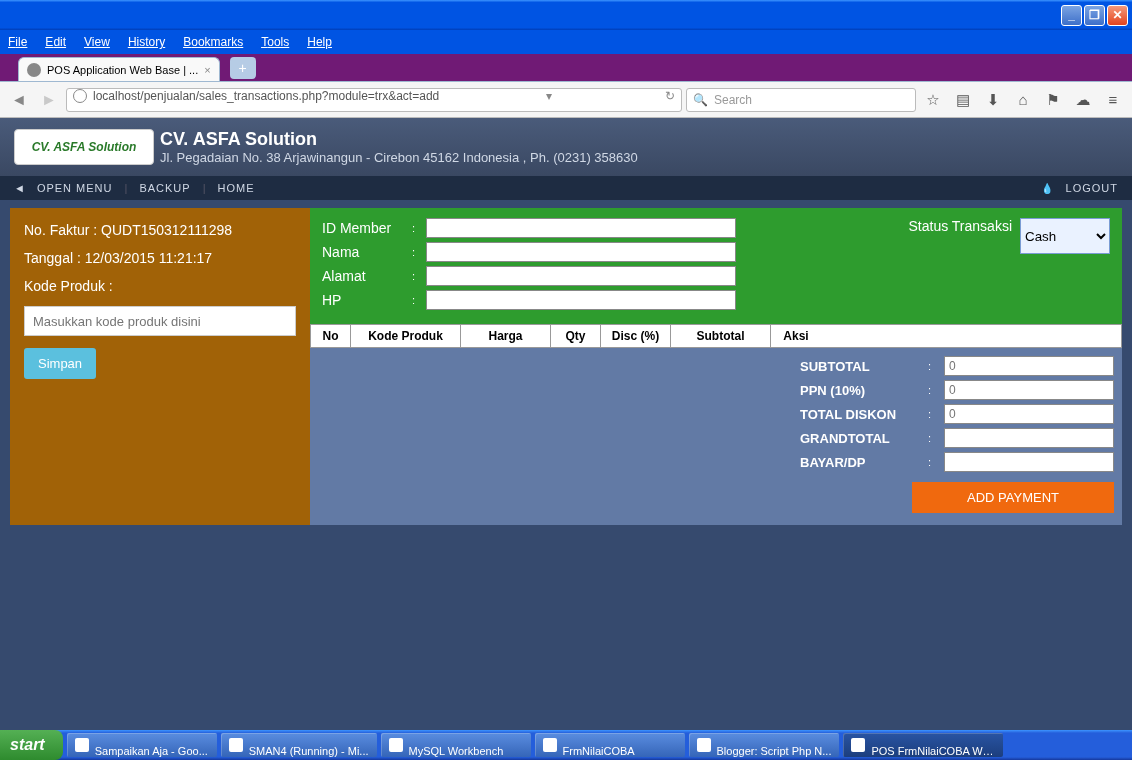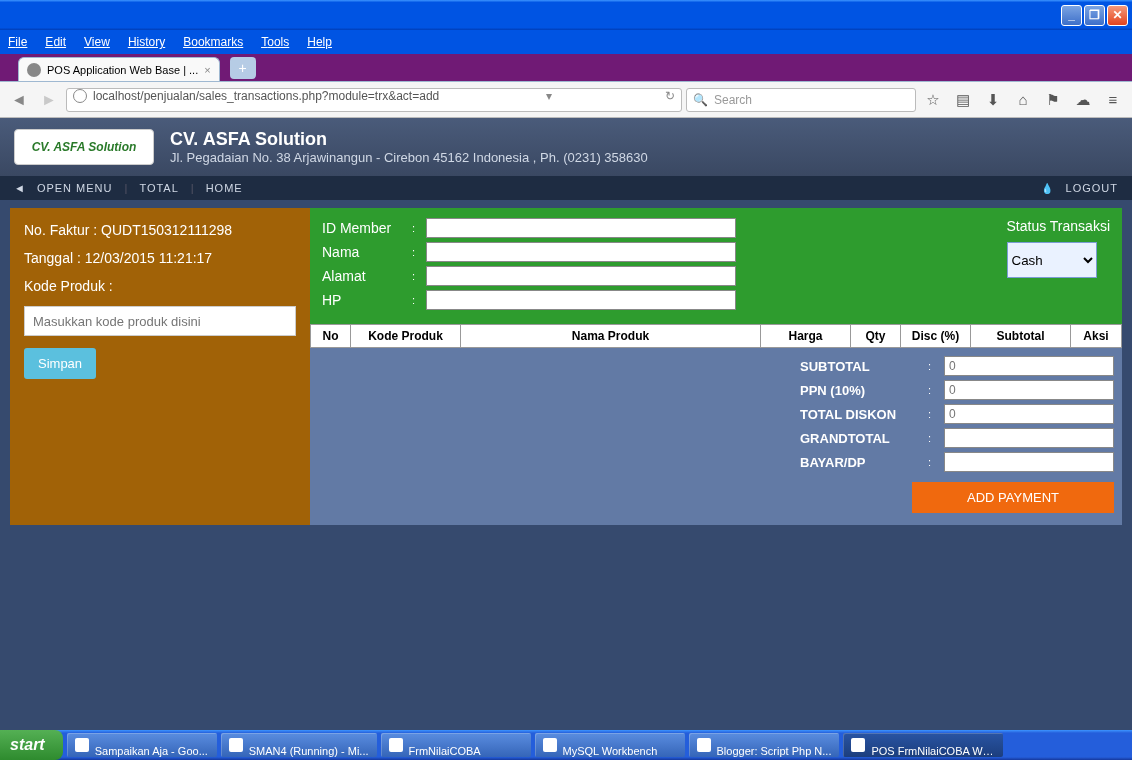--- a/index.html
+++ b/index.html
@@ -29,21 +29,21 @@
 .urlbar-row { height: 36px; background: #f5f5f5; display: flex; align-items: center; padding: 0 6px; gap: 4px; border-bottom: 1px solid #bbb; }
 .nav-btn { width: 26px; height: 26px; display: flex; align-items: center; justify-content: center; color: #888; font-size: 16px; cursor: pointer; border-radius: 3px; }
 .urlbar { flex: 1; height: 24px; border: 1px solid #bbb; border-radius: 3px; background: #fff; display: flex; padding: 0 6px; font-size: 12px; color: #555; gap: 6px; }
 .urlbar .globe { width: 14px; height: 14px; border: 1px solid #888; border-radius: 50%; }
 .urlbar .reload { margin-left: auto; color: #888; cursor: pointer; }
 .searchbar { width: 230px; height: 24px; border: 1px solid #bbb; border-radius: 3px; background: #fff; display: flex; align-items: center; padding: 0 6px; color: #999; font-size: 12px; gap: 6px; }
 .tool-icon { width: 26px; height: 26px; display: flex; align-items: center; justify-content: center; color: #555; font-size: 15px; cursor: pointer; }
 
 
 .page { background: #364a6e; height: 620px; overflow: hidden; }
-.header-band { background: linear-gradient(to bottom,#4a5b7a,#3a4862); height: 58px; display: flex; align-items: center; padding: 0 14px; gap: 16px; }
+.header-band { background: linear-gradient(to bottom,#4a5b7a,#3a4862); height: 58px; display: flex; align-items: center; padding: 0 14px; gap: 6px; }
 .logo { width: 140px; height: 36px; background: #fff; border-radius: 4px; display: flex; align-items: center; justify-content: center; color: #2a7a2a; font-style: italic; font-weight: bold; font-size: 12px; border:1px solid #ccc; }
 .company h1 { color: #fff; font-size: 18px; font-weight: bold; }
 .company p { color: #d0d8e5; font-size: 13px; }
 
 .navband { background: #1e2c42; height: 24px; display: flex; align-items: center; padding: 0 14px; gap: 12px; color: #d0d8e5; font-size: 11px; }
 .navband .navlink { cursor: pointer; letter-spacing: 1px; }
 .navband .sep { color: #556; }
 .navband .spacer { flex: 1; }
 .navband .drop { font-size: 10px; }
 
@@ -53,21 +53,21 @@
 .leftpanel input.kode { width: 100%; height: 30px; border: 1px solid #ccc; padding: 0 8px; font-size: 13px; color: #888; }
 .btn-simpan { background: #5bc0de; color: #fff; border: none; padding: 8px 14px; border-radius: 3px; font-size: 13px; cursor: pointer; margin-top: 12px; }
 
 .rightpanel { flex: 1; }
 .greenbox { background: #2e9c2e; padding: 10px 12px; display: flex; gap: 20px; }
 .member-form { flex: 1; }
 .member-form .frow { display: flex; align-items: center; margin-bottom: 4px; }
 .member-form label { width: 90px; color: #fff; font-size: 14px; }
 .member-form .colon { color: #fff; width: 14px; }
 .member-form input { flex: 1; max-width: 310px; height: 20px; border: 1px solid #888; padding: 0 4px; }
-.status-box { display: flex; align-items: flex-start; gap: 8px; flex-direction: column; }
+.status-box { display: flex; align-items: flex-start; gap: 8px; }
 .status-box label { color: #fff; font-size: 14px; }
 .status-box select { width: 90px; height: 36px; border: 1px solid #7a9cd4; background: #eaf2ff; }
 
 .grid-header { display: flex; background: #fff; border: 1px solid #999; font-size: 12px; font-weight: bold; }
 .grid-header div { padding: 4px 6px; border-right: 1px solid #999; text-align: center; }
 .col-no { width: 40px; } .col-kode { width: 110px; } .col-nama { flex: 1; } .col-harga { width: 90px; } .col-qty { width: 50px; } .col-disc { width: 70px; } .col-sub { width: 100px; } .col-aksi { width: 50px; border-right: none !important; }
 
 .totals { background: #627aa5; padding: 6px 0 10px; }
 .totals .trow { display: flex; align-items: center; justify-content: flex-end; padding: 2px 8px 2px 0; gap: 8px; }
 .totals .tlabel { color: #fff; font-weight: bold; font-size: 13px; width: 120px; text-align: left; }
@@ -142,21 +142,21 @@
     <div class="logo">CV. ASFA Solution</div>
     <div class="company">
       <h1>CV. ASFA Solution</h1>
       <p>Jl. Pegadaian No. 38 Arjawinangun - Cirebon 45162 Indonesia , Ph. (0231) 358630</p>
     </div>
   </div>
   <div class="navband">
     <span>◄</span>
     <span class="navlink">OPEN MENU</span>
     <span class="sep">|</span>
-    <span class="navlink">TOTAL</span>
+    <span class="navlink">BACKUP</span>
     <span class="sep">|</span>
     <span class="navlink">HOME</span>
     <span class="spacer"></span>
     <span class="drop">💧</span>
     <span class="navlink">LOGOUT</span>
   </div>
 
   <div class="workarea">
     <div class="leftpanel">
       <div class="row"><span>No. Faktur :</span> <span>QUDT150312111298</span></div>
@@ -194,21 +194,20 @@
           <label>Status Transaksi</label>
           <select>
             <option>Cash</option>
           </select>
         </div>
       </div>
 
       <div class="grid-header">
         <div class="col-no">No</div>
         <div class="col-kode">Kode Produk</div>
-        <div class="col-nama">Nama Produk</div>
         <div class="col-harga">Harga</div>
         <div class="col-qty">Qty</div>
         <div class="col-disc">Disc (%)</div>
         <div class="col-sub">Subtotal</div>
         <div class="col-aksi">Aksi</div>
       </div>
 
       <div class="totals">
         <div class="trow">
             <span class="tlabel">SUBTOTAL</span>
@@ -252,27 +251,27 @@
   <div class="task-item">
       <span class="ticon"></span>
       <span class="tlabel">Sampaikan Aja - Goo...</span>
     </div>
   <div class="task-item">
       <span class="ticon"></span>
       <span class="tlabel">SMAN4 (Running) - Mi...</span>
     </div>
   <div class="task-item">
       <span class="ticon"></span>
+      <span class="tlabel">MySQL Workbench</span>
+    </div>
+  <div class="task-item">
+      <span class="ticon"></span>
       <span class="tlabel">FrmNilaiCOBA</span>
     </div>
   <div class="task-item">
       <span class="ticon"></span>
-      <span class="tlabel">MySQL Workbench</span>
-    </div>
-  <div class="task-item">
-      <span class="ticon"></span>
       <span class="tlabel">Blogger: Script Php N...</span>
     </div>
   <div class="task-item active">
       <span class="ticon"></span>
       <span class="tlabel">POS FrmNilaiCOBA Web ...</span>
     </div>
 </div>
 
 </body></html>

